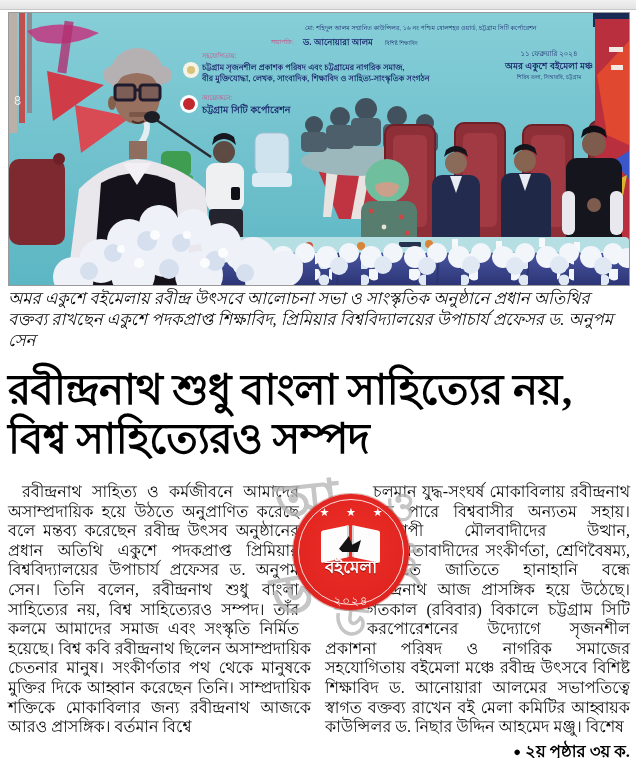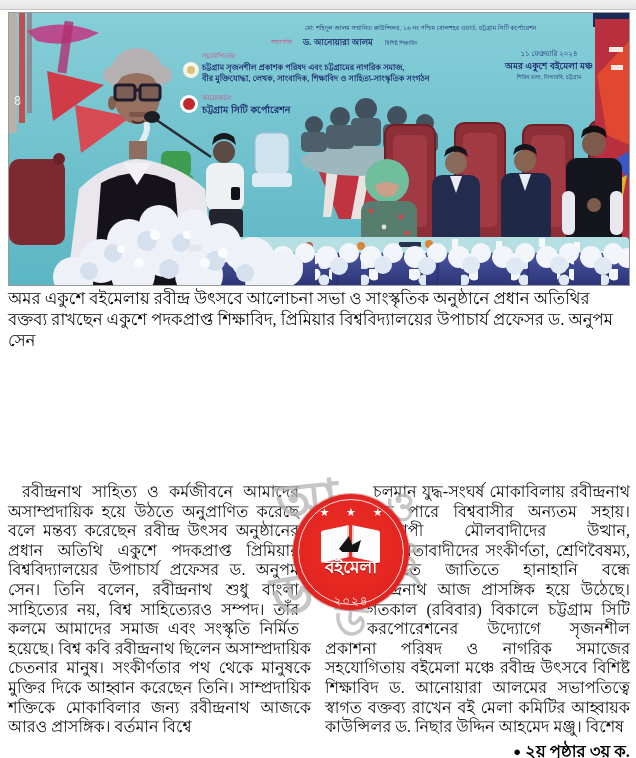--- a/index.html
+++ b/index.html
@@ -12,21 +12,21 @@
     background:linear-gradient(#f0f0f0,#e3e3e3); border-bottom:1px solid #c9c9c9;
   }
   .photo-frame {
     position:absolute; top:12px; left:8px; width:620px; height:272px;
     border:1px solid #9a9a9a; box-sizing:content-box; background:#76c5cf; overflow:hidden;
   }
   .photo-frame svg { display:block; font-family:"Liberation Sans", sans-serif; }
 
   .caption {
     position:absolute; top:288px; left:8px; width:622px;
-    font-size:16.5px; line-height:21px; font-weight:500;
+    font-size:16.5px; line-height:21px; font-style:italic; font-weight:500;
     color:#070707; text-align:left;
   }
   .kicker {
     position:absolute; top:335px; left:8px; width:622px;
     font-size:25px; line-height:30px; font-weight:500; color:#000;
   }
   .headline {
     position:absolute; top:366px; left:8px; width:624px; margin:0;
     font-size:42px; line-height:49px; font-weight:900; color:#000; letter-spacing:-0.5px;
   }
@@ -363,20 +363,21 @@
             <circle cx="196" cy="250" r="5"></circle>
             <circle cx="130" cy="250" r="5"></circle>
         </g>
       </g>
     </svg>
   </figure>
 
   <div class="caption">অমর একুশে বইমেলায় রবীন্দ্র উৎসবে আলোচনা সভা ও সাংস্কৃতিক অনুষ্ঠানে প্রধান অতিথির বক্তব্য রাখছেন একুশে পদকপ্রাপ্ত শিক্ষাবিদ, প্রিমিয়ার বিশ্ববিদ্যালয়ের উপাচার্য প্রফেসর ড. অনুপম সেন</div>
 
 
+  <h1 class="headline">রবীন্দ্রনাথ শুধু বাংলা সাহিত্যের নয়, বিশ্ব সাহিত্যেরও সম্পদ</h1>
 
   <div class="columns">
     <div class="col col-left">
       <span class="spacer-r"></span>
       <p>রবীন্দ্রনাথ সাহিত্য ও কর্মজীবনে আমাদের অসাম্প্রদায়িক হয়ে উঠতে অনুপ্রাণিত করেছে বলে মন্তব্য করেছেন রবীন্দ্র উৎসব অনুষ্ঠানের প্রধান অতিথি একুশে পদকপ্রাপ্ত প্রিমিয়ার বিশ্ববিদ্যালয়ের উপাচার্য প্রফেসর ড. অনুপম সেন। তিনি বলেন, রবীন্দ্রনাথ শুধু বাংলা সাহিত্যের নয়, বিশ্ব সাহিত্যেরও সম্পদ। তাঁর কলমে আমাদের সমাজ এবং সংস্কৃতি নির্মিত হয়েছে।  বিশ্ব কবি রবীন্দ্রনাথ ছিলেন অসাম্প্রদায়িক চেতনার মানুষ। সংকীর্ণতার পথ থেকে মানুষকে মুক্তির দিকে আহ্বান করেছেন তিনি।  সাম্প্রদায়িক শক্তিকে মোকাবিলার জন্য রবীন্দ্রনাথ আজকে আরও প্রাসঙ্গিক। বর্তমান বিশ্বে</p>
     </div>
     <div class="col col-right">
       <span class="spacer-l"></span>
       <p>চলমান যুদ্ধ-সংঘর্ষ মোকাবিলায় রবীন্দ্রনাথ হতে পারে বিশ্ববাসীর অন্যতম সহায়। বিশ্বব্যাপী মৌলবাদীদের উত্থান, জাতীয়তাবাদীদের সংকীর্ণতা, শ্রেণিবৈষম্য, জাতিতে জাতিতে হানাহানি বন্ধে রবীন্দ্রনাথ আজ প্রাসঙ্গিক হয়ে উঠেছে। গতকাল (রবিবার) বিকালে চট্টগ্রাম সিটি করপোরেশনের উদ্যোগে সৃজনশীল প্রকাশনা পরিষদ ও নাগরিক সমাজের সহযোগিতায় বইমেলা মঞ্চে রবীন্দ্র উৎসবে বিশিষ্ট শিক্ষাবিদ ড. আনোয়ারা আলমের সভাপতিত্বে স্বাগত বক্তব্য রাখেন বই মেলা কমিটির আহ্বায়ক কাউন্সিলর ড. নিছার উদ্দিন আহমেদ মঞ্জু। বিশেষ</p>
       <div class="continuation">

